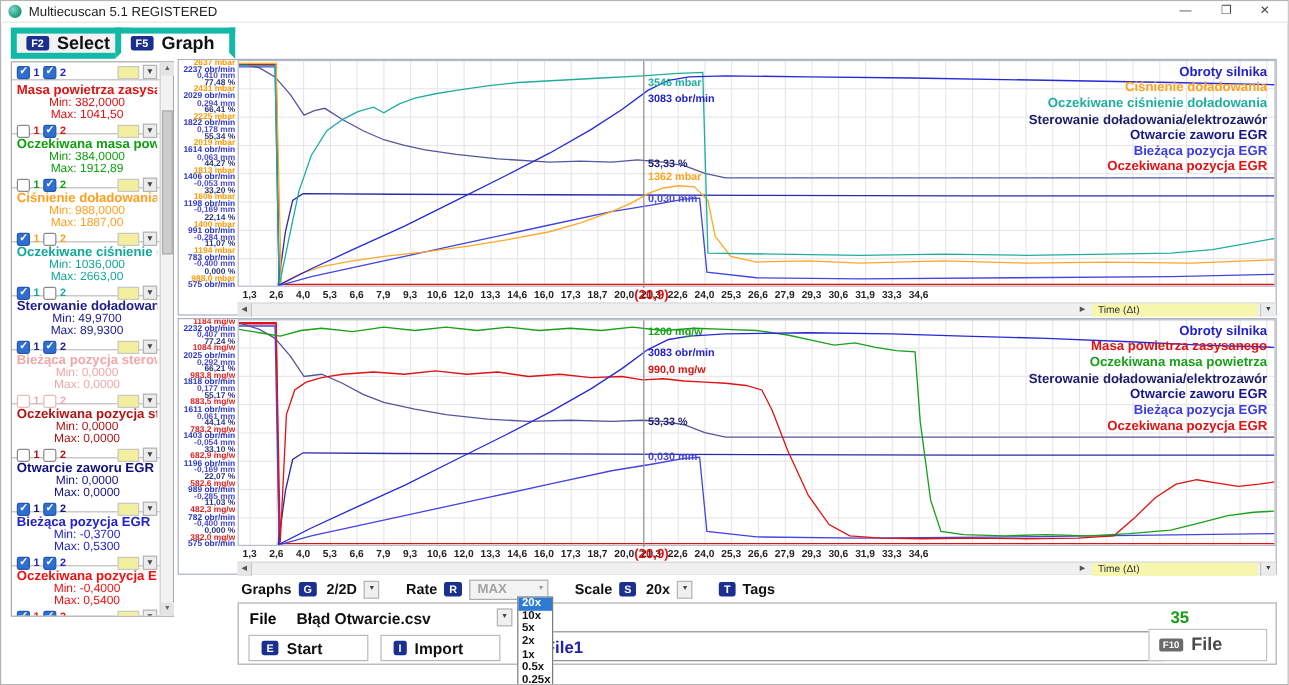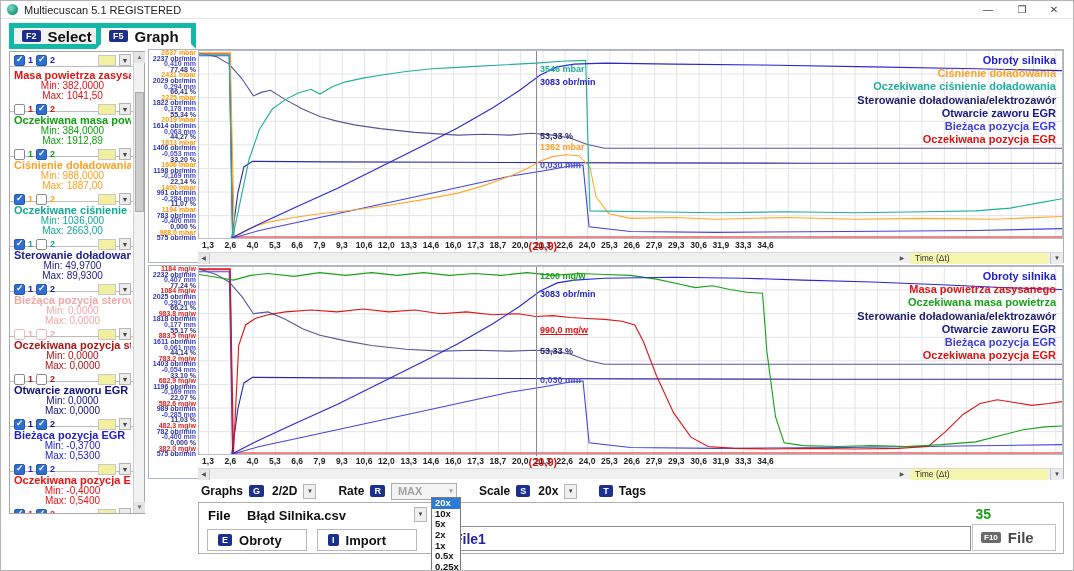--- a/index.html
+++ b/index.html
@@ -76,21 +76,21 @@
   #file-label{position:absolute;left:9px;top:5px;font-size:13px;font-weight:bold;}
   #file-combo-val{position:absolute;left:48px;top:5px;font-size:13px;font-weight:bold;color:#111;}
   #file-combo-arrow{position:absolute;right:7px;top:4px;width:13px;height:15px;background:#f0f0f0;border:1px solid #b5b5b5;font-size:6px;line-height:13px;text-align:center;color:#444;}
   .btn{position:absolute;top:26px;height:22px;border:1px solid #b9b9b9;background:#fff;display:flex;align-items:center;gap:7px;padding:0 10px;}
   .btn .lbl{font-size:13px;font-weight:bold;color:#111;}
   #export-btn{left:8px;width:100px;}
   #import-btn{left:118px;width:100px;}
   #run-panel{position:absolute;left:437px;top:501px;width:626px;height:52px;border:1px solid #adadad;background:#fff;}
   #filename-input{position:absolute;left:8px;top:23px;width:524px;height:25px;border:1px solid #8f8f8f;background:#fff;font-size:14px;font-weight:bold;color:#2222aa;padding:2px 6px;}
   #counter{position:absolute;right:72px;top:3px;font-size:14px;font-weight:bold;color:#17a017;}
-  #start-btn{position:absolute;right:7px;top:21px;width:84px;height:27px;border:1px solid #c2c2c2;background:#fff;display:flex;align-items:center;gap:7px;padding:0 8px;}
+  #start-btn{position:absolute;right:7px;top:21px;width:99px;height:27px;border:1px solid #c2c2c2;background:#fff;display:flex;align-items:center;gap:7px;padding:0 8px;}
   #start-badge{background:#6b6b6b;color:#fff;font-size:8px;font-weight:bold;padding:1px 3px;border-radius:2px;}
   #start-label{font-size:15px;font-weight:bold;color:#4a4a4a;}
   
   #scale-dropdown{position:absolute;left:430px;top:496px;width:30px;border:1px solid #7a7a7a;background:#fff;z-index:10;}
   .opt{font-size:9.5px;font-weight:bold;color:#111;height:10.7px;line-height:10.7px;padding-left:3px;white-space:nowrap;}
   .opt.sel{background:#2e7bd6;color:#fff;}
 </style>
 </head>
 <body>
 
@@ -415,21 +415,21 @@
           <div style="color: rgb(34, 34, 204);">Obroty silnika</div>
           <div style="color: rgb(224, 18, 18);">Masa powietrza zasysanego</div>
           <div style="color: rgb(24, 160, 24);">Oczekiwana masa powietrza</div>
           <div style="color: rgb(29, 29, 107);">Sterowanie doładowania/elektrozawór</div>
           <div style="color: rgb(22, 22, 140);">Otwarcie zaworu EGR</div>
           <div style="color: rgb(60, 60, 224);">Bieżąca pozycja EGR</div>
           <div style="color: rgb(224, 18, 18);">Oczekiwana pozycja EGR</div>
         </div>
         <div class="anno" style="color: rgb(24, 160, 24); top: 4px;">1200 mg/w</div>
         <div class="anno" style="color: rgb(34, 34, 204); top: 22px;">3083 obr/min</div>
-        <div class="anno" style="color: rgb(224, 18, 18); top: 58px; text-decoration: underline;">990,0 mg/w</div>
+        <div class="anno" style="color: rgb(224, 18, 18); top: 36px;">990,0 mg/w</div>
         <div class="anno" style="color: rgb(29, 29, 107); top: 79px;">53,33 %</div>
         <div class="anno" style="color: rgb(74, 74, 208); top: 108px;">0,030 mm</div>
       </div>
       <div class="xticks">
         <div class="xt" style="left: 10px;">1,3</div>
         <div class="xt" style="left: 32.3px;">2,6</div>
         <div class="xt" style="left: 54.6px;">4,0</div>
         <div class="xt" style="left: 76.9px;">5,3</div>
         <div class="xt" style="left: 99.2px;">6,6</div>
         <div class="xt" style="left: 121.5px;">7,9</div>
@@ -480,25 +480,25 @@
     <span class="kbadge">S</span>
     <span class="combo-val">20x</span>
     <span class="drop-btn">▼</span>
     <span class="gap"></span>
     <span class="kbadge">T</span>
     <span class="ctl-label">Tags</span>
   </div>
 
   <div id="file-panel">
     <div id="file-label">File</div>
-    <div id="file-combo-val">Błąd Silnika.csv</div>
+    <div id="file-combo-val">Błąd Otwarcie.csv</div>
     <div id="file-combo-arrow">▼</div>
     <div class="btn" id="export-btn">
       <span class="kbadge">E</span>
-      <span class="lbl">Obroty</span>
+      <span class="lbl">Start</span>
     </div>
     <div class="btn" id="import-btn">
       <span class="kbadge">I</span>
       <span class="lbl">Import</span>
     </div>
   </div>
 
   <div id="run-panel">
     <div id="counter">35</div>
     <input id="filename-input" value="File1" style="">

